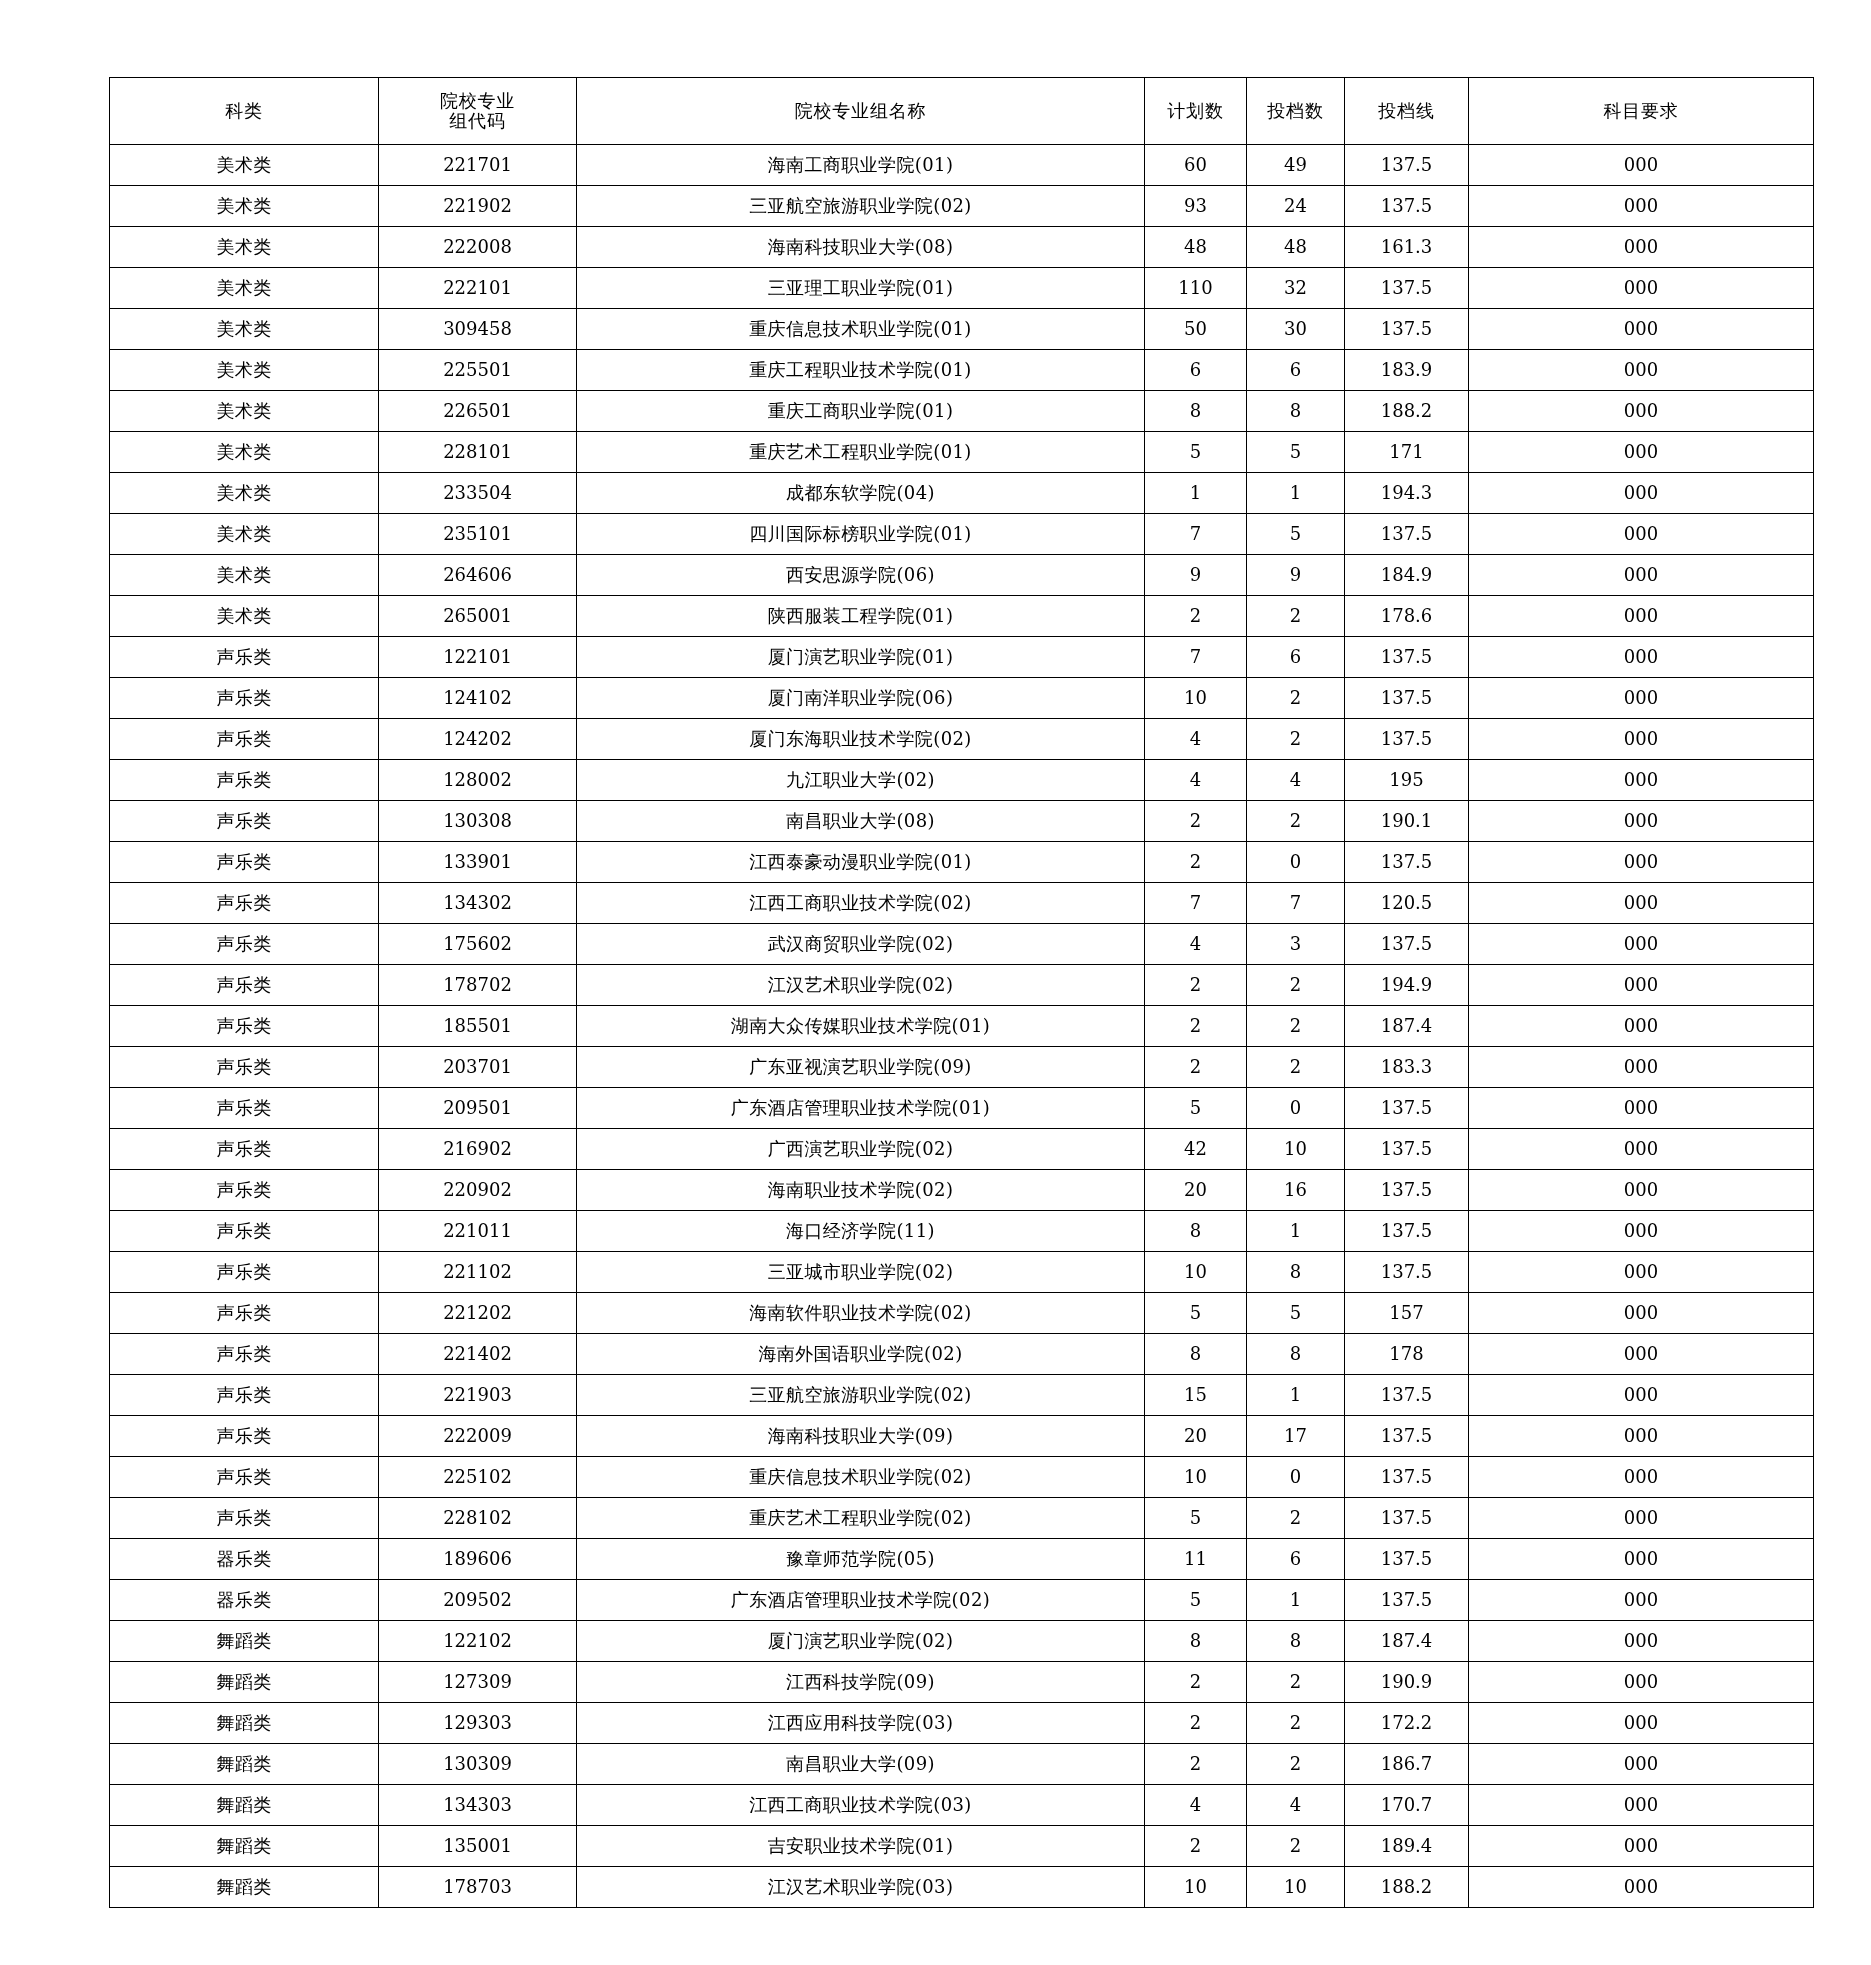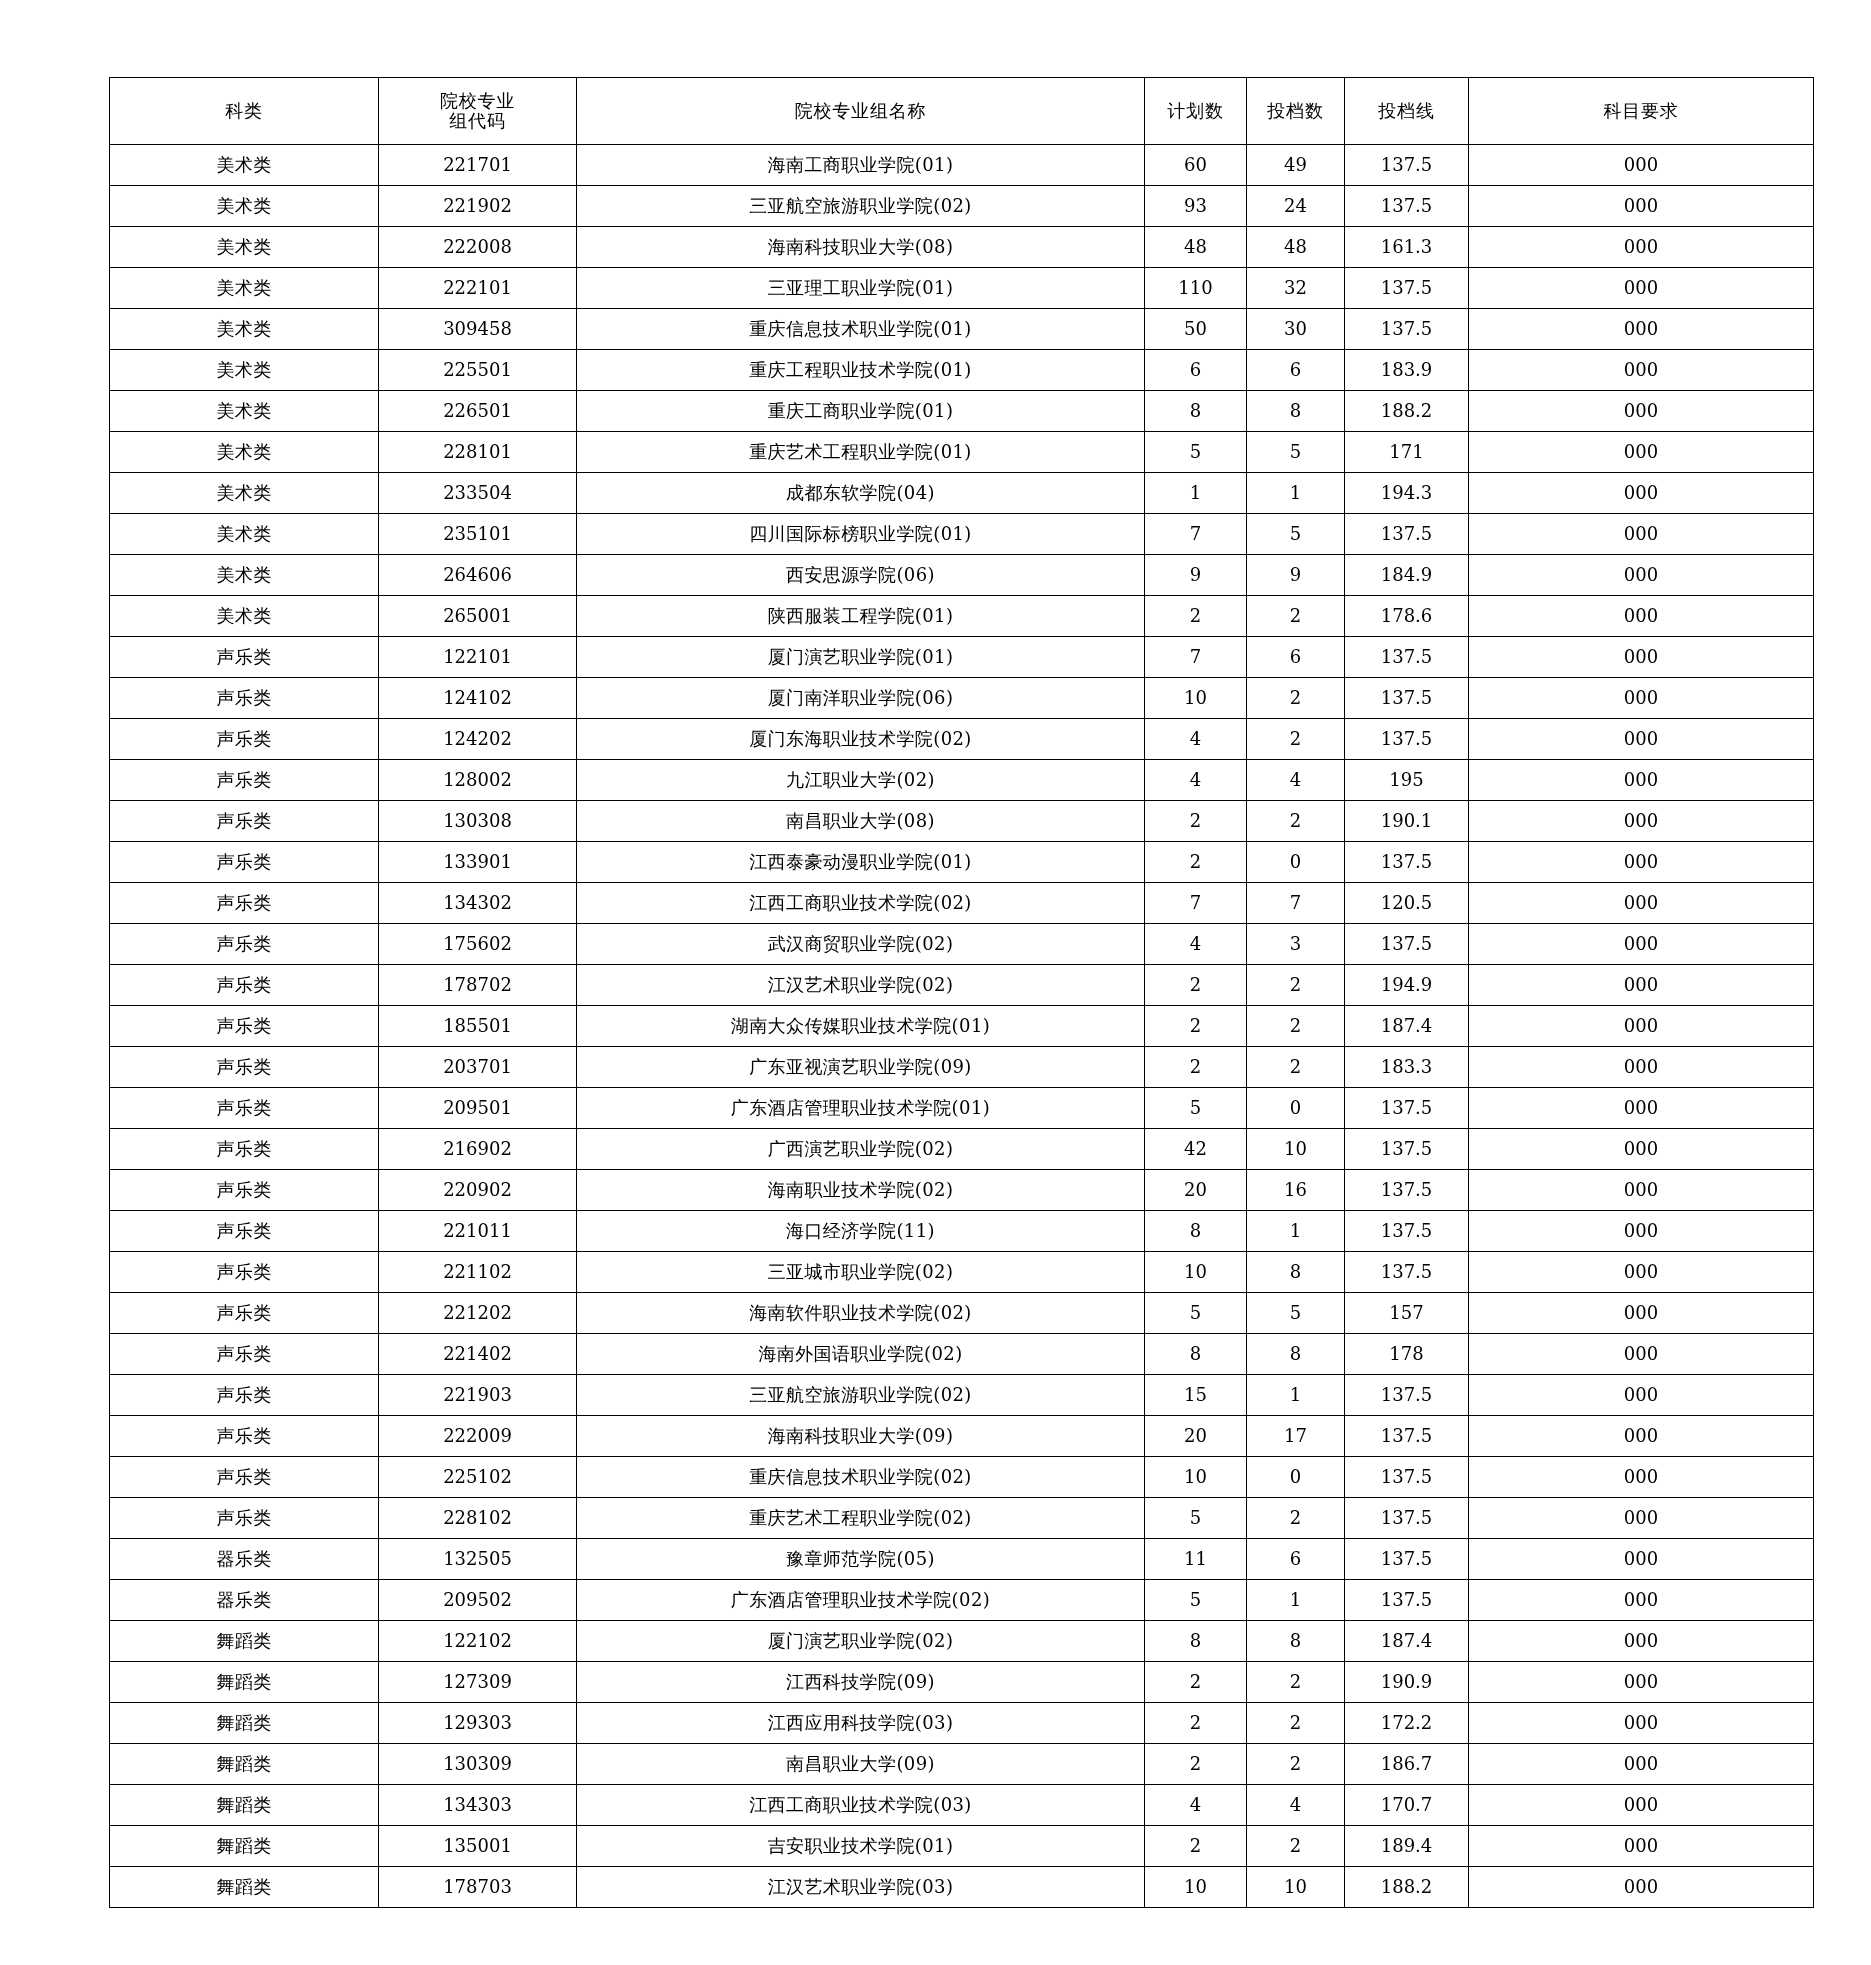--- a/index.html
+++ b/index.html
@@ -420,21 +420,21 @@
           <td class="cat">声乐类</td>
           <td class="code">228102</td>
           <td class="name">重庆艺术工程职业学院(02)</td>
           <td class="num">5</td>
           <td class="num">2</td>
           <td class="num">137.5</td>
           <td class="subject">000</td>
         </tr>
         <tr>
           <td class="cat">器乐类</td>
-          <td class="code">132505</td>
+          <td class="code">189606</td>
           <td class="name">豫章师范学院(05)</td>
           <td class="num">11</td>
           <td class="num">6</td>
           <td class="num">137.5</td>
           <td class="subject">000</td>
         </tr>
         <tr>
           <td class="cat">器乐类</td>
           <td class="code">209502</td>
           <td class="name">广东酒店管理职业技术学院(02)</td>

